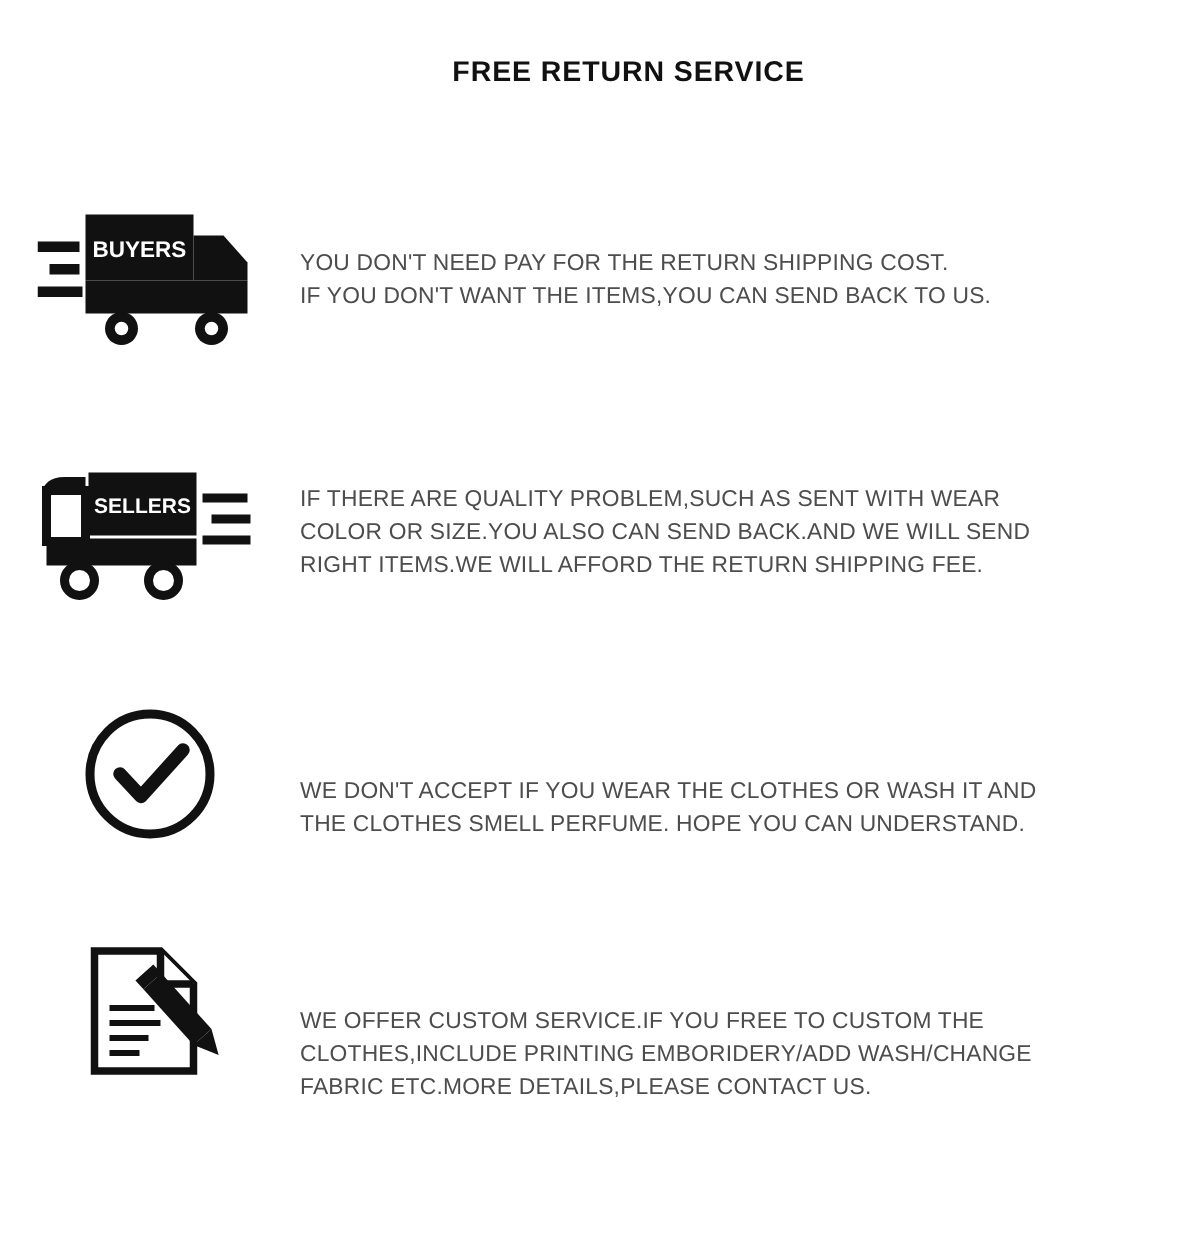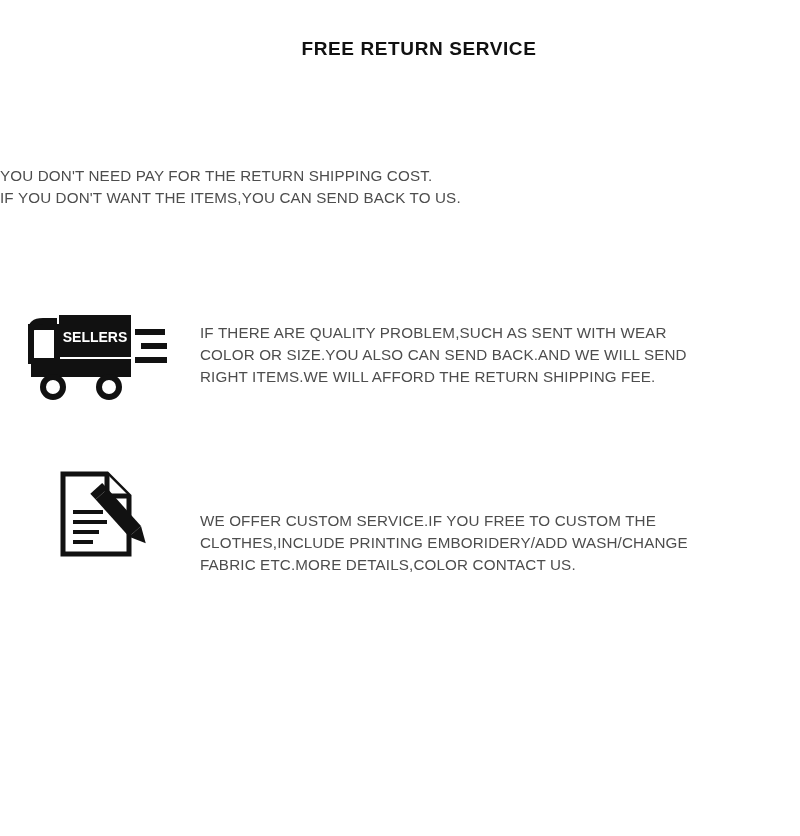--- a/index.html
+++ b/index.html
@@ -82,20 +82,40 @@
 </head>
 <body>
 
 <div class="page">
 
   <div class="page-title">FREE RETURN SERVICE</div>
 
   <div class="rows">
 
     <div class="row row-1">
+      <div class="icon-cell">
+        <svg class="icon-svg" width="150" height="110" viewBox="0 0 150 110">
+
+          <rect x="0" y="30" width="28" height="7" fill="#111111"></rect>
+          <rect x="8" y="45" width="20" height="7" fill="#111111"></rect>
+          <rect x="0" y="60" width="30" height="7" fill="#111111"></rect>
+
+          <rect x="32" y="12" width="72" height="44" fill="#111111"></rect>
+          <text class="truck-label" x="68" y="40" font-size="15" text-anchor="middle">BUYERS</text>
+
+          <path d="M104 26 h20 l16 18 v12 h-36 z" fill="#111111"></path>
+
+          <rect x="32" y="56" width="108" height="22" fill="#111111"></rect>
+
+          <circle cx="56" cy="88" r="11" fill="#111111"></circle>
+          <circle cx="56" cy="88" r="4.5" fill="#ffffff"></circle>
+          <circle cx="116" cy="88" r="11" fill="#111111"></circle>
+          <circle cx="116" cy="88" r="4.5" fill="#ffffff"></circle>
+        </svg>
+      </div>
       <div class="text-cell">
         <div class="text-line">YOU DON'T NEED PAY FOR THE RETURN SHIPPING COST.</div>
         <div class="text-line">IF YOU DON'T WANT THE ITEMS,YOU CAN SEND BACK TO US.</div>
       </div>
     </div>
 
     <div class="row row-2">
       <div class="icon-cell">
         <svg class="icon-svg" width="150" height="105" viewBox="0 0 150 105">
 
@@ -115,20 +135,32 @@
           <circle cx="84" cy="86" r="10" fill="none" stroke="#111111" stroke-width="6"></circle>
         </svg>
       </div>
       <div class="text-cell">
         <div class="text-line">IF THERE ARE QUALITY PROBLEM,SUCH AS SENT WITH WEAR</div>
         <div class="text-line">COLOR OR SIZE.YOU ALSO CAN SEND BACK.AND WE WILL SEND</div>
         <div class="text-line">RIGHT ITEMS.WE WILL AFFORD THE RETURN SHIPPING FEE.</div>
       </div>
     </div>
 
+    <div class="row row-3">
+      <div class="icon-cell">
+        <svg class="icon-svg" width="100" height="100" viewBox="0 0 100 100">
+          <circle cx="50" cy="50" r="40" fill="none" stroke="#111111" stroke-width="6"></circle>
+          <path d="M30 50 L44 65 L72 34" fill="none" stroke="#111111" stroke-width="9" stroke-linecap="round" stroke-linejoin="round"></path>
+        </svg>
+      </div>
+      <div class="text-cell">
+        <div class="text-line">WE DON'T ACCEPT IF YOU WEAR THE CLOTHES OR WASH IT AND</div>
+        <div class="text-line">THE CLOTHES SMELL PERFUME. HOPE YOU CAN UNDERSTAND.</div>
+      </div>
+    </div>
 
     <div class="row row-4">
       <div class="icon-cell">
         <svg class="icon-svg" width="110" height="100" viewBox="0 0 110 100">
 
           <path d="M18 8 h44 l22 22 v58 H18 z" fill="#ffffff" stroke="#111111" stroke-width="5"></path>
           <path d="M62 8 v22 h22" fill="#ffffff" stroke="#111111" stroke-width="5"></path>
 
           <rect x="28" y="44" width="30" height="4" fill="#111111"></rect>
           <rect x="28" y="54" width="34" height="4" fill="#111111"></rect>
@@ -138,18 +170,18 @@
           <g transform="rotate(-42 78 52)">
             <rect x="70" y="20" width="16" height="50" fill="#111111"></rect>
             <path d="M70 70 h16 l-8 16 z" fill="#111111"></path>
             <rect x="70" y="12" width="16" height="8" fill="#111111"></rect>
           </g>
         </svg>
       </div>
       <div class="text-cell">
         <div class="text-line">WE OFFER CUSTOM SERVICE.IF YOU FREE TO CUSTOM THE</div>
         <div class="text-line">CLOTHES,INCLUDE PRINTING EMBORIDERY/ADD WASH/CHANGE</div>
-        <div class="text-line">FABRIC ETC.MORE DETAILS,COLOR CONTACT US.</div>
+        <div class="text-line">FABRIC ETC.MORE DETAILS,PLEASE CONTACT US.</div>
       </div>
     </div>
 
   </div>
 </div>
 
 </body></html>

